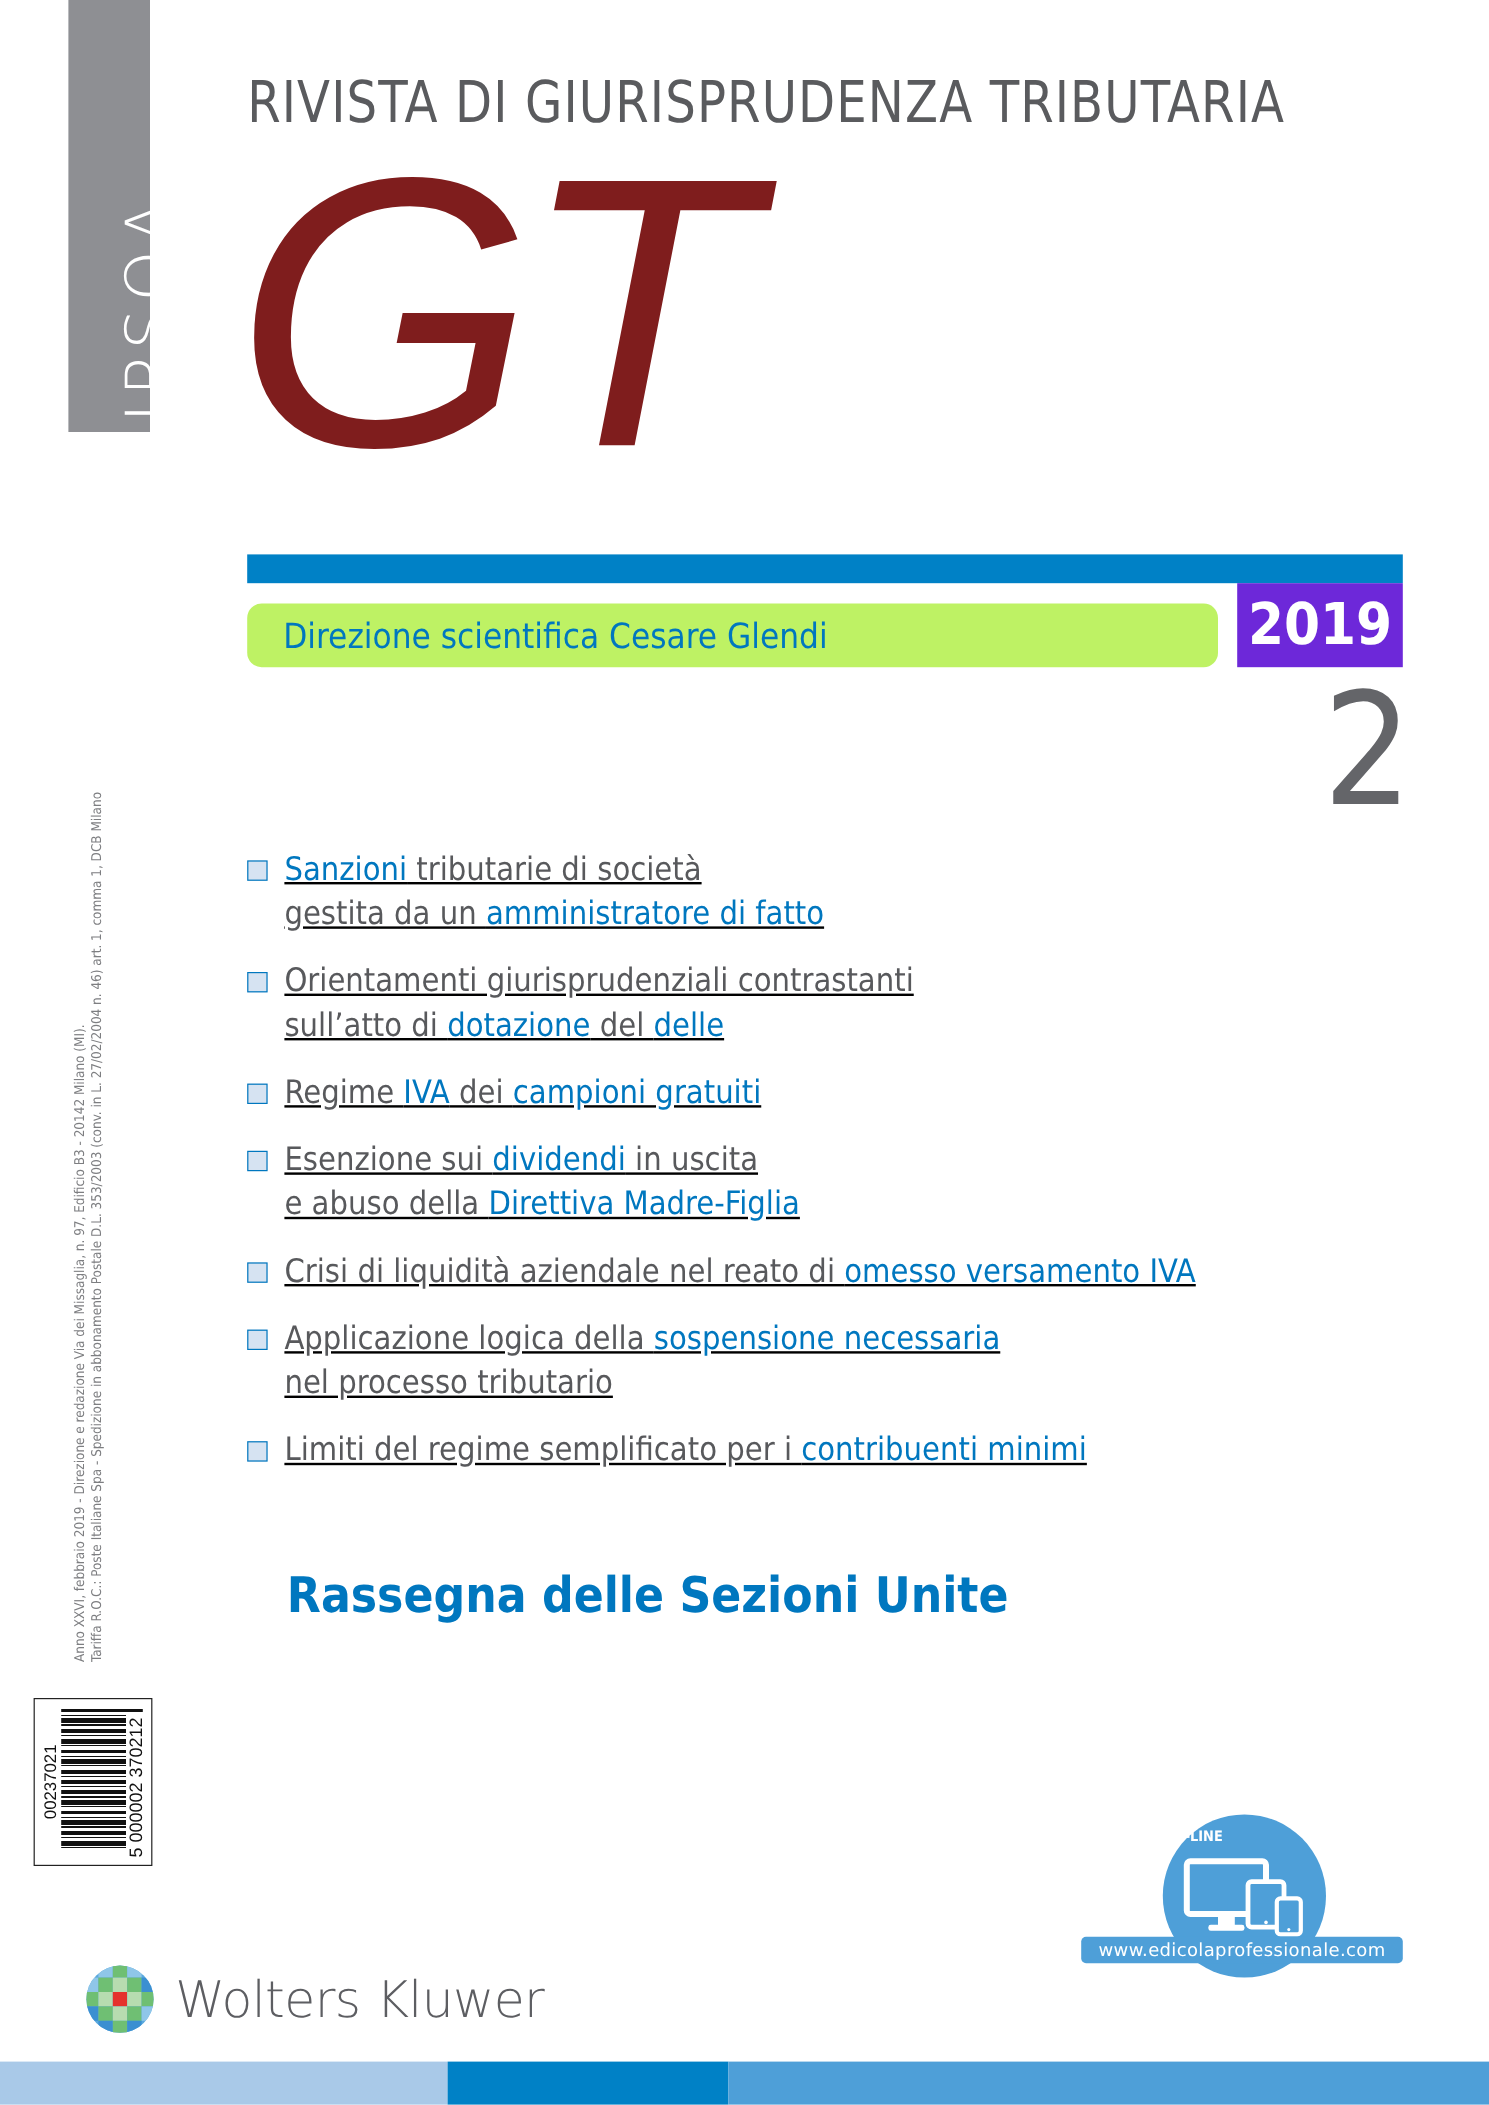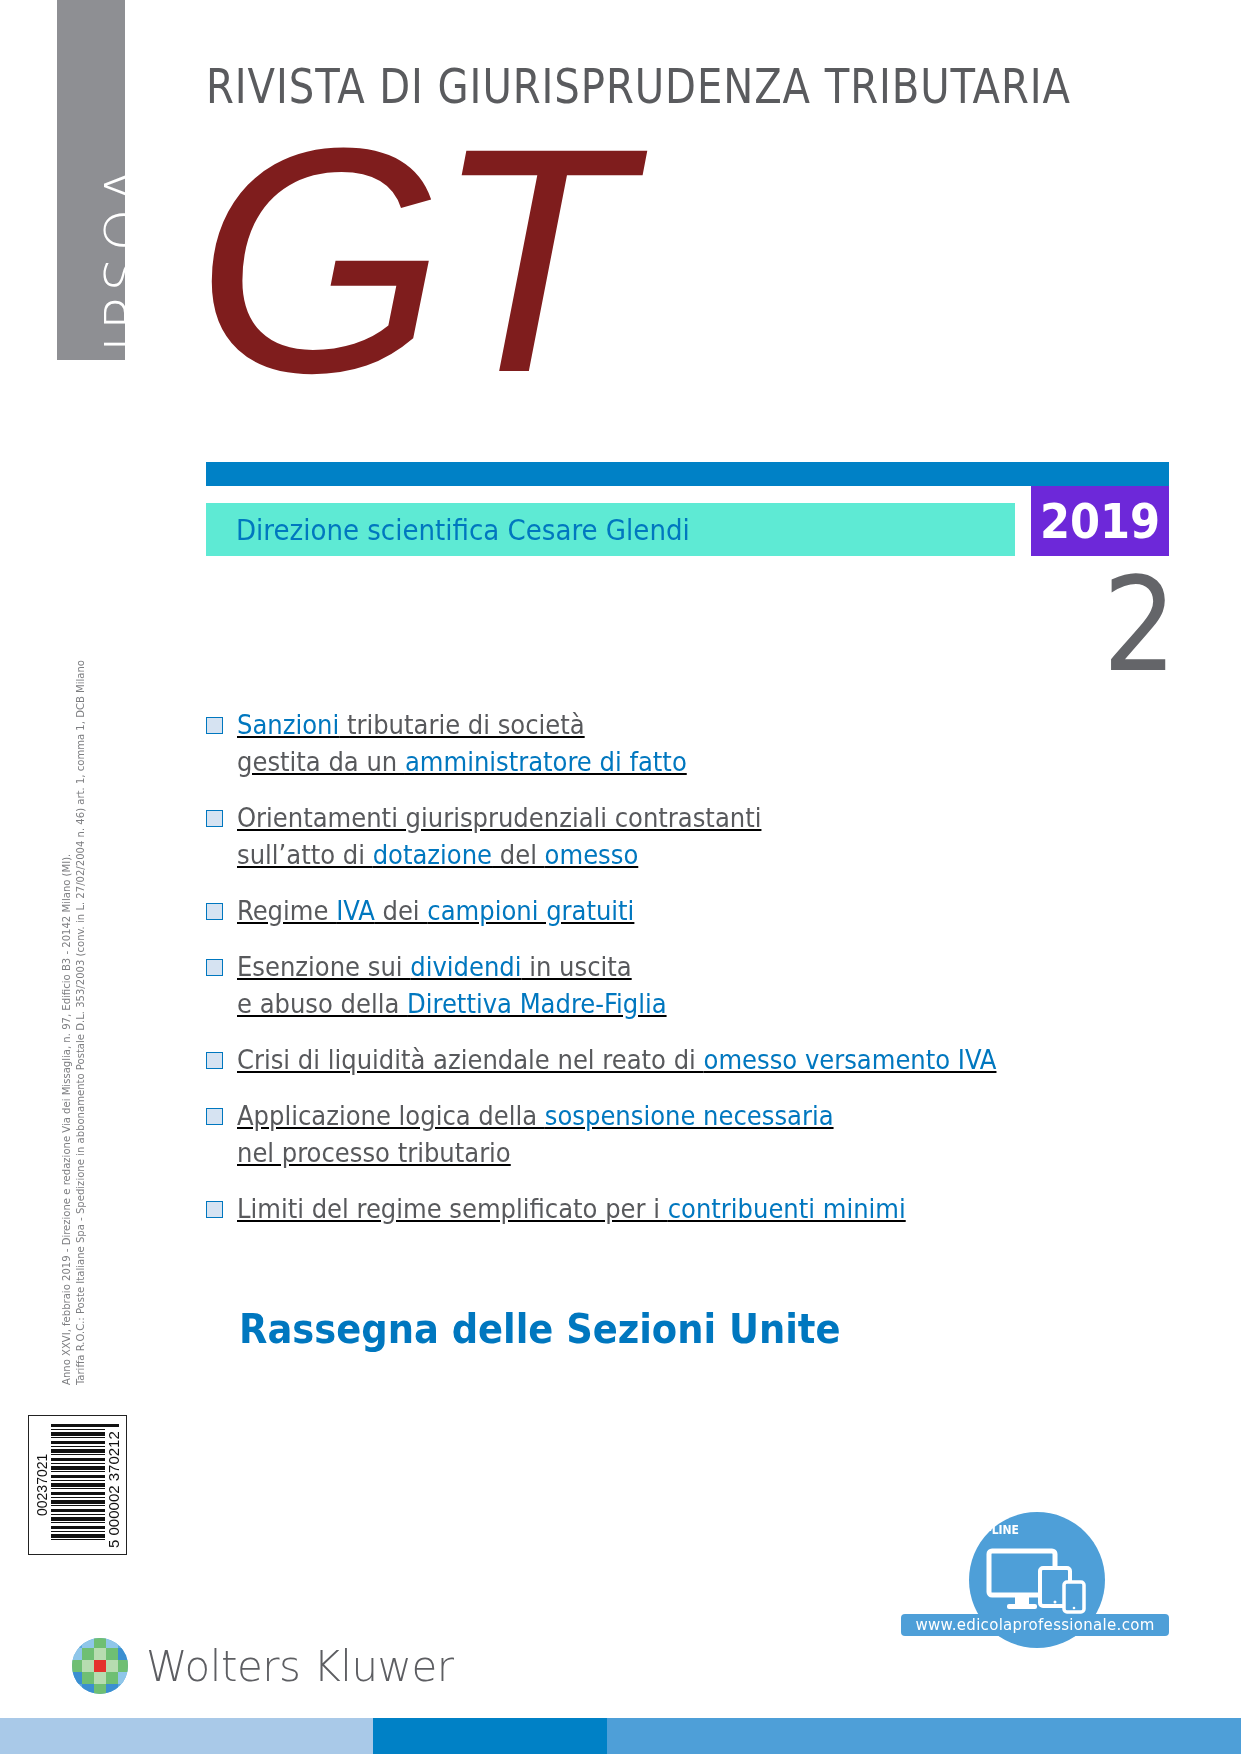--- a/index.html
+++ b/index.html
@@ -26,22 +26,22 @@
       white-space: nowrap; transform: scaleX(0.93); transform-origin: left top;
     }
     .gt-logo {
       left: 196px; top: 100px; font-size: 320px; line-height: 1; color: #7f1d1d;
       font-family: "Liberation Sans", sans-serif; font-weight: 400; letter-spacing: -12px; font-style: italic;
     }
 
     
     .blue-bar { left: 206px; top: 462px; width: 963px; height: 24px; background: #0081c6; }
     .director-band {
-      left: 206px; top: 503px; width: 809px; height: 53px; background: #5eead4;
-      display: flex; align-items: center;
+      left: 206px; top: 503px; width: 809px; height: 53px; background: #bef264;
+      display: flex; align-items: center; border-radius: 12px;
     }
     .director-text {
       margin-left: 30px; color: #0077bf; font-size: 29px;
       font-family: "DejaVu Sans Condensed", "DejaVu Sans", sans-serif;
     }
     .year-box {
       left: 1031px; top: 486px; width: 138px; height: 70px; background: #6d28d9;
       display: flex; align-items: center; justify-content: center;
     }
     .year-text {
@@ -149,21 +149,21 @@
       <span class="bullet"></span>
       <div class="item-text">
         <span class="line"><span class="hl">Sanzioni</span><span> tributarie di società</span></span>
         <span class="line"><span>gestita da un </span><span class="hl">amministratore di fatto</span></span>
       </div>
     </div>
     <div class="item">
       <span class="bullet"></span>
       <div class="item-text">
         <span class="line"><span>Orientamenti giurisprudenziali contrastanti</span></span>
-        <span class="line"><span>sull’atto di </span><span class="hl">dotazione</span><span> del </span><span class="hl">omesso</span></span>
+        <span class="line"><span>sull’atto di </span><span class="hl">dotazione</span><span> del </span><span class="hl">delle</span></span>
       </div>
     </div>
     <div class="item">
       <span class="bullet"></span>
       <div class="item-text">
         <span class="line"><span>Regime </span><span class="hl">IVA</span><span> dei </span><span class="hl">campioni gratuiti</span></span>
       </div>
     </div>
     <div class="item">
       <span class="bullet"></span>

